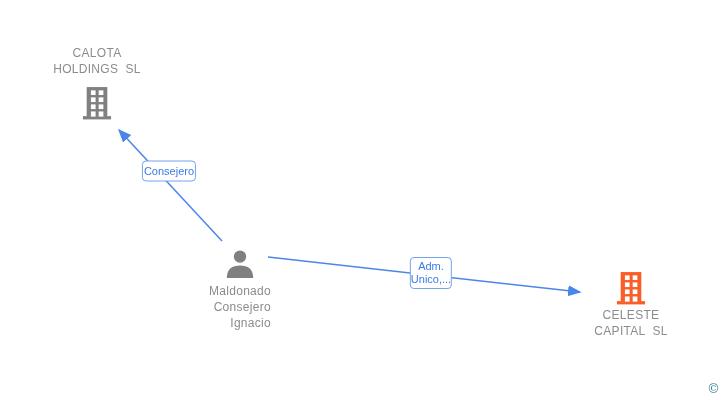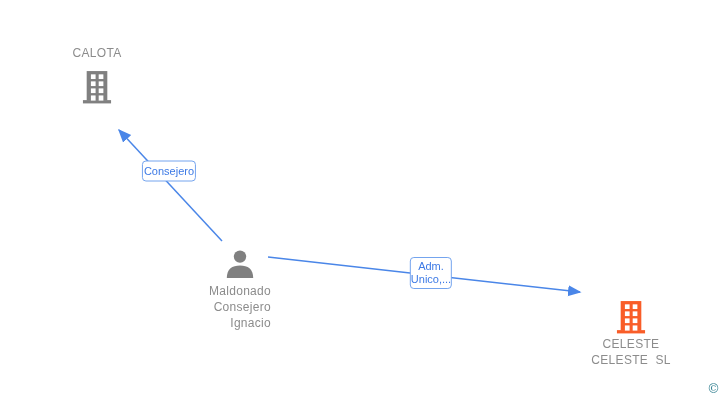--- a/index.html
+++ b/index.html
@@ -19,21 +19,21 @@
   }
   .node {
     position: absolute;
     width: 160px;
     display: flex;
     flex-direction: column;
     align-items: center;
   }
   .node-calota   { left: 17px;  top: 45px; }
   .node-person   { left: 160px; top: 248px; }
-  .node-celeste  { left: 551px; top: 300px; }
+  .node-celeste  { left: 551px; top: 271px; }
   .node-label {
     font-size: 12px;
     line-height: 16px;
     color: #8c8c8c;
     text-align: center;
     letter-spacing: 0.3px;
     display: flex;
     flex-direction: column;
   }
   .node-label .line { white-space: pre; }
@@ -87,20 +87,21 @@
         <path d="M0,0.8 L9,4.5 L0,8.2 Z" fill="#4a86e8"></path>
       </marker>
     </defs>
     <line x1="222" y1="241" x2="119" y2="130" stroke="#4a86e8" stroke-width="1.5" marker-end="url(#arrowhead)"></line>
     <line x1="268" y1="257" x2="580" y2="292" stroke="#4a86e8" stroke-width="1.5" marker-end="url(#arrowhead)"></line>
   </svg>
 
   <div class="node node-calota">
     <div class="node-label">
       <span class="line">CALOTA</span>
+      <span class="line">HOLDINGS  SL</span>
     </div>
     <span class="icon">
       <svg width="30" height="34" viewBox="0 0 32 36">
         <g class="fill-gray">
           <rect x="1" y="32" width="30" height="3.5"></rect>
           <rect x="5" y="1" width="22" height="31.5"></rect>
         </g>
         <g fill="#ffffff">
           <rect x="9.5" y="4.5" width="5" height="5"></rect>
           <rect x="17.8" y="4.5" width="5" height="5"></rect>
@@ -145,21 +146,21 @@
           <rect x="17.8" y="12" width="5" height="5"></rect>
           <rect x="9.5" y="19.5" width="5" height="5"></rect>
           <rect x="17.8" y="19.5" width="5" height="5"></rect>
           <rect x="9.5" y="27" width="5" height="5.5"></rect>
           <rect x="17.8" y="27" width="5" height="5.5"></rect>
         </g>
       </svg>
     </span>
     <div class="node-label">
       <span class="line">CELESTE</span>
-      <span class="line">CELESTE  SL</span>
+      <span class="line">CAPITAL  SL</span>
     </div>
   </div>
 
   <div class="edge-label edge-label-consejero">
     <span>Consejero</span>
   </div>
 
   <div class="edge-label edge-label-adm">
     <span>Adm.</span>
     <span>Unico,...</span>

